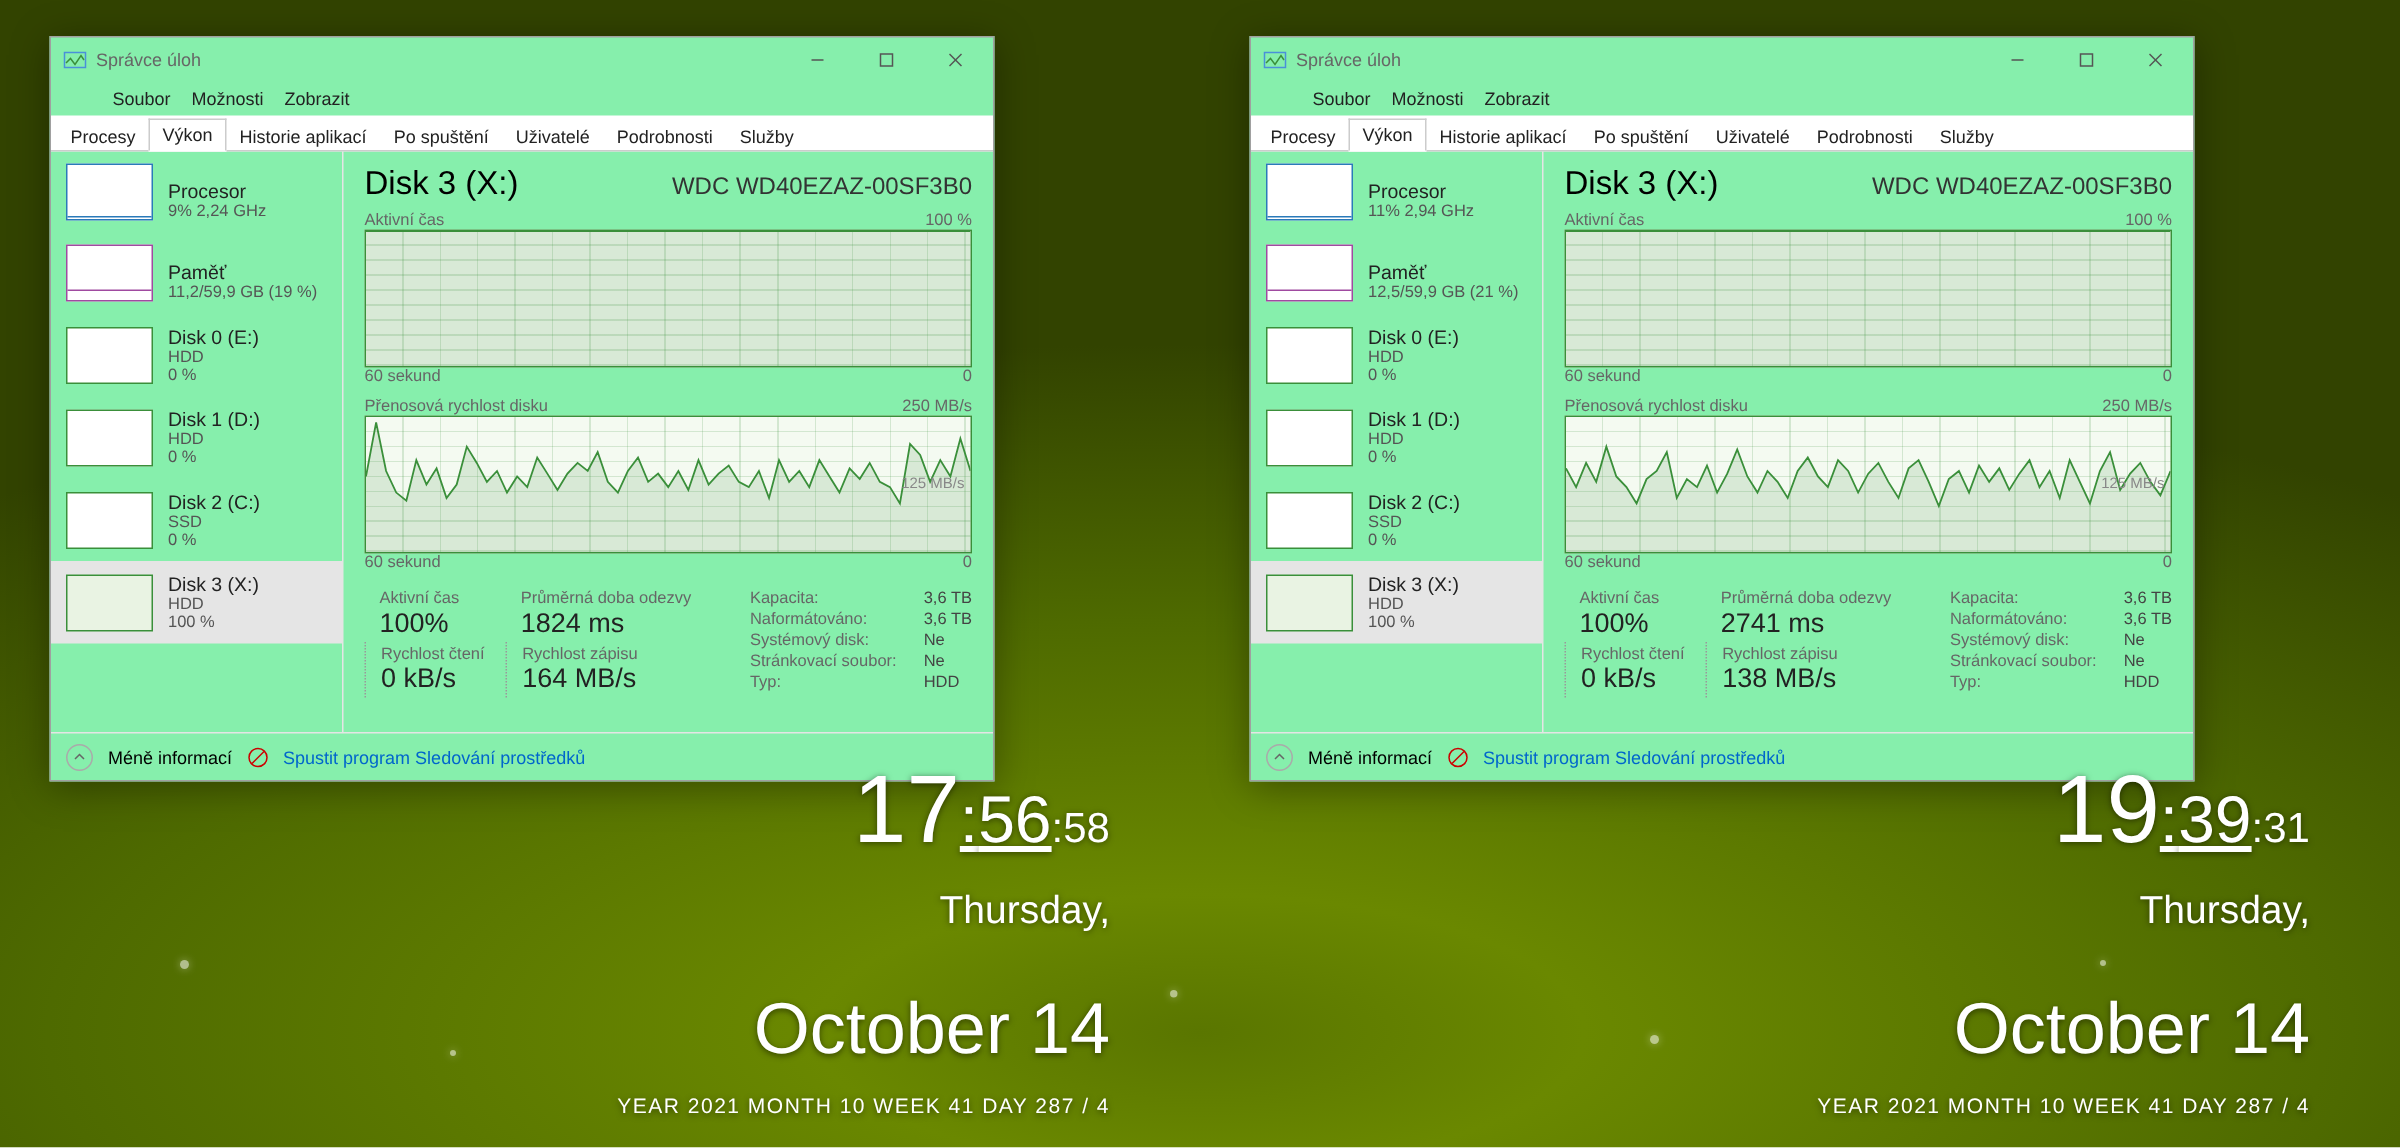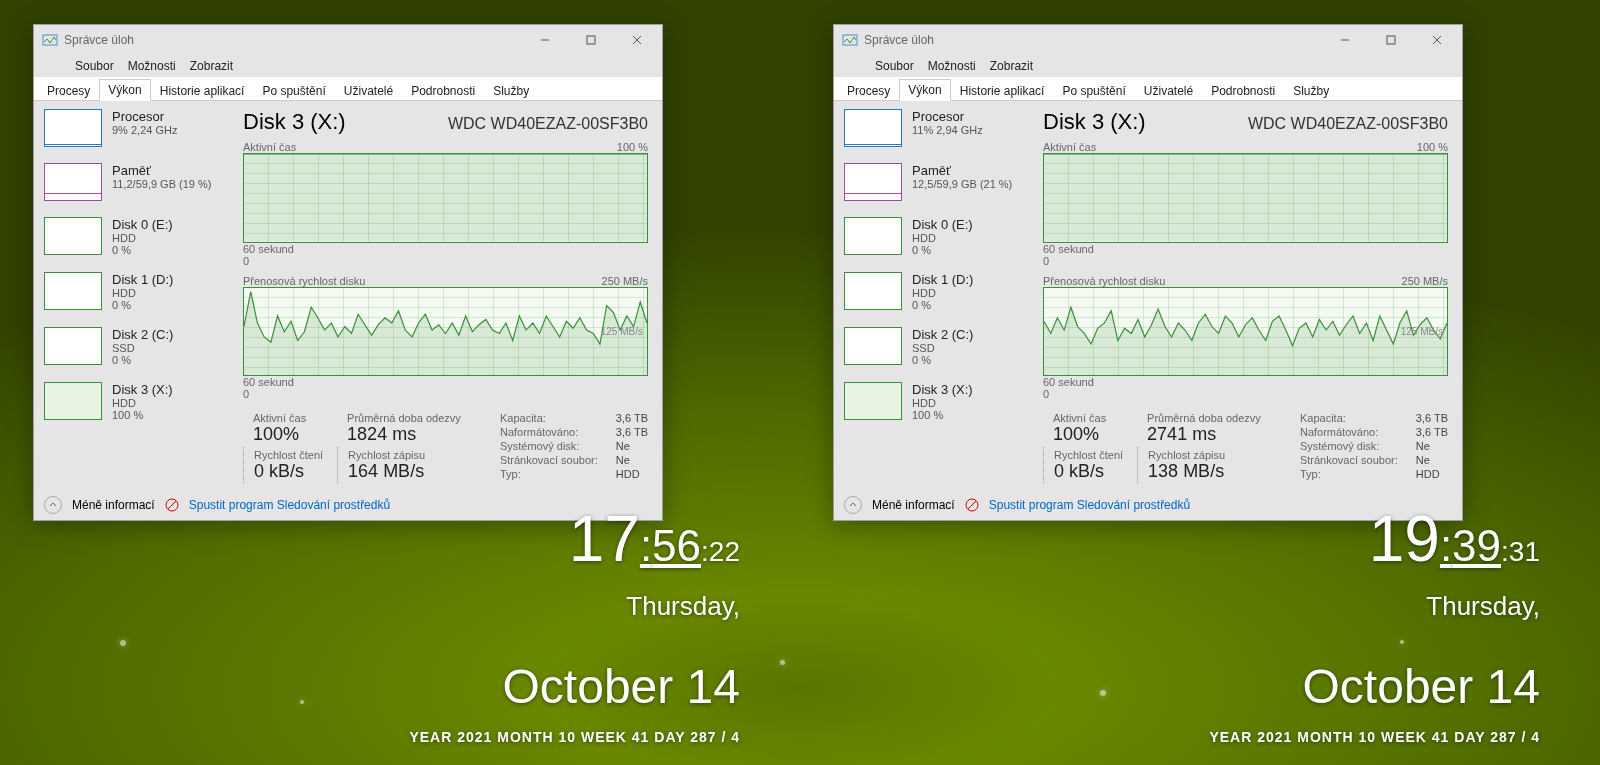--- a/index.html
+++ b/index.html
@@ -11,80 +11,80 @@
   }
   .half { position: absolute; top: 0; width: 800px; height: 765px; }
   .half.left { left: 0; }
   .half.right { left: 800px; }
 
   
   .dew { position:absolute; border-radius:50%; background:rgba(255,255,255,0.55); box-shadow:0 0 6px rgba(255,255,255,0.4); }
 
   .window {
     position: absolute; left: 33px; top: 24px; width: 630px; height: 497px;
-    background: #e5e5e5; border: 1px solid #a0a0a0; box-shadow: 0 4px 24px rgba(0,0,0,0.35);
+    background: #86efac; border: 1px solid #a0a0a0; box-shadow: 0 4px 24px rgba(0,0,0,0.35);
     display: flex; flex-direction: column;
   }
   .titlebar { height: 30px; display: flex; align-items: center; padding: 0 2px 0 8px; color: #666; }
   .titlebar .ticon { width: 16px; height: 16px; margin-right: 6px; }
   .titlebar .spacer { flex: 1; }
   .tbtn { width: 46px; height: 30px; display:flex; align-items:center; justify-content:center; color:#555; }
 
   .menubar { height: 22px; padding: 0 6px; display:flex; gap:2px; align-items:center; color:#222;margin-left:29px; }
   .menubar span { padding: 2px 6px; }
 
   .tabstrip { height: 24px; border-bottom:1px solid #ccc; display:flex; align-items:flex-end; padding: 0 4px; gap:0; background:#fff;}
   .tab { padding: 3px 8px; border:1px solid transparent; border-bottom:none; color:#222; position:relative; top:1px;}
   .tab.active { border-color:#ccc; background:#fff; border-bottom:1px solid #fff; }
 
   .body { flex:1; display:flex; min-height:0; }
   .sidebar { width:195px; border-right:1px solid #e5e5e5; overflow-y:auto; position:relative; }
   .sidebar::-webkit-scrollbar{width:17px;} .sidebar::-webkit-scrollbar-thumb{background:#c2c2c2;} .sidebar::-webkit-scrollbar-track{background:#f0f0f0;}
-  .s-item { display:flex; gap:10px; padding:8px 10px; align-items:flex-start; }
+  .s-item { display:flex; gap:10px; padding:8px 10px; align-items:flex-end; }
   .s-item.selected { background:#e5e5e5; }
   .thumb { width:58px; height:38px; border:1px solid #888; background:#fff; position:relative; flex-shrink:0;}
   .thumb.cpu { border-color:#2a7ab9; }
   .thumb.cpu::after{content:"";position:absolute;left:0;right:0;bottom:1px;height:1px;background:#2a7ab9;}
   .thumb.mem { border-color:#a04aa0; }
   .thumb.mem::after{content:"";position:absolute;left:0;right:0;bottom:6px;height:1px;background:#a04aa0;}
   .thumb.disk { border-color:#3a8f3a; }
   .thumb.disk.sel { background:#e9f3e3; border-color:#3a8f3a;}
   .s-text .t1{font-size:13px;color:#222;} .s-text .t2{font-size:11px;color:#555;} .s-text .t3{font-size:11px;color:#555;}
 
   .main { flex:1; padding: 8px 14px 4px 14px; display:flex; flex-direction:column; min-width:0;}
   .mhead { display:flex; justify-content:space-between; align-items:baseline; margin-bottom:4px;}
   .mhead h1{font-size:22px; font-weight:400;} .mhead .model{font-size:16px; color:#333;}
   .glabel-row{display:flex; justify-content:space-between; font-size:11px; color:#666; margin-top:2px;}
   .graph{border:1px solid #3a8f3a; height:92px; position:relative; background:
     repeating-linear-gradient(to right, transparent 0 24px, rgba(58,143,58,0.18) 24px 25px),
     repeating-linear-gradient(to bottom, transparent 0 9px, rgba(58,143,58,0.18) 9px 10px),
     #f4faf1;}
   .graph svg{position:absolute;inset:0;width:100%;height:100%;}
   .midlbl{position:absolute; right:4px; top:50%; transform:translateY(-50%); font-size:10px; color:#888;}
-  .axis-row{display:flex; justify-content:space-between; font-size:11px; color:#666; margin-bottom:6px;flex-direction:column;}
+  .axis-row{display:flex; justify-content:space-between; font-size:11px; color:#666; margin-bottom:6px;}
 
   .stats{display:flex; gap:0; margin-top:4px;}
   .statcol{display:flex; flex-direction:column;}
   .stat{padding:2px 14px 2px 10px;}
   .stat.border{border-left:1px dotted #999;}
   .stat .lab{font-size:11px;color:#666;} .stat .val{font-size:18px;color:#222;}
   .propgrid{margin-left:auto; display:grid; grid-template-columns:auto auto; column-gap:18px; row-gap:2px; font-size:11px; color:#444; align-content:start; padding-top:2px;}
   .propgrid .k{color:#666;}
 
   .footer{height:32px; border-top:1px solid #e5e5e5; display:flex; align-items:center; padding:0 10px; gap:10px;}
   .expander{width:18px;height:18px;border:1px solid #aaa;border-radius:50%;display:flex;align-items:center;justify-content:center;color:#666;}
   .rmlink{color:#0066cc;} .rmicon{width:14px;height:14px;}
 
   
   .clock { position:absolute; right:60px; bottom:20px; color:#fff; text-align:right; font-family:"Segoe UI Light","Segoe UI",sans-serif; text-shadow:0 1px 4px rgba(0,0,0,0.5);}
   .clock .time{font-size:64px; font-weight:200; line-height:1;}
   .clock .time .m{font-size:44px;text-decoration:underline;} .clock .time .s{font-size:28px;}
   .clock .dow{font-size:26px; font-weight:300; margin-top:20px;}
   .clock .date{font-size:48px; font-weight:300; line-height:1;margin-top:41px;}
-  .clock .meta{font-size:14px; letter-spacing:1px; margin-top:18px; font-weight:700;}
+  .clock .meta{font-size:14px; letter-spacing:1px; margin-top:18px; font-weight:400;}
 </style>
 </head>
 <body>
 
 <div class="desktop">
 
   <div class="dew" style="left:120px;top:640px;width:6px;height:6px"></div>
   <div class="dew" style="left:300px;top:700px;width:4px;height:4px"></div>
   <div class="dew" style="left:780px;top:660px;width:5px;height:5px"></div>
   <div class="dew" style="left:1100px;top:690px;width:6px;height:6px"></div>
@@ -260,21 +260,21 @@
       <span>Méně informací</span>
       <svg class="rmicon" viewBox="0 0 14 14">
           <circle cx="7" cy="7" r="6" fill="none" stroke="#c00"></circle>
           <line x1="3" y1="11" x2="11" y2="3" stroke="#c00"></line>
         </svg>
       <span class="rmlink">Spustit program Sledování prostředků</span>
     </div>
   </div>
 
   <div class="clock">
-    <div class="time"><span>17</span><span class="m">:<span>56</span></span><span class="s">:<span>22</span></span></div>
+    <div class="time"><span>17</span><span class="m">:<span>56</span></span><span class="s">:<span>58</span></span></div>
     <div class="dow">Thursday,</div>
     <div class="date"><span>October</span>&nbsp;<span>14</span></div>
     <div class="meta">YEAR 2021      MONTH 10      WEEK 41      DAY 287   / 4</div>
   </div>
 </div>
 
 <div class="half right">
   <div class="window">
     <div class="titlebar">
       <svg class="ticon" viewBox="0 0 16 16">

